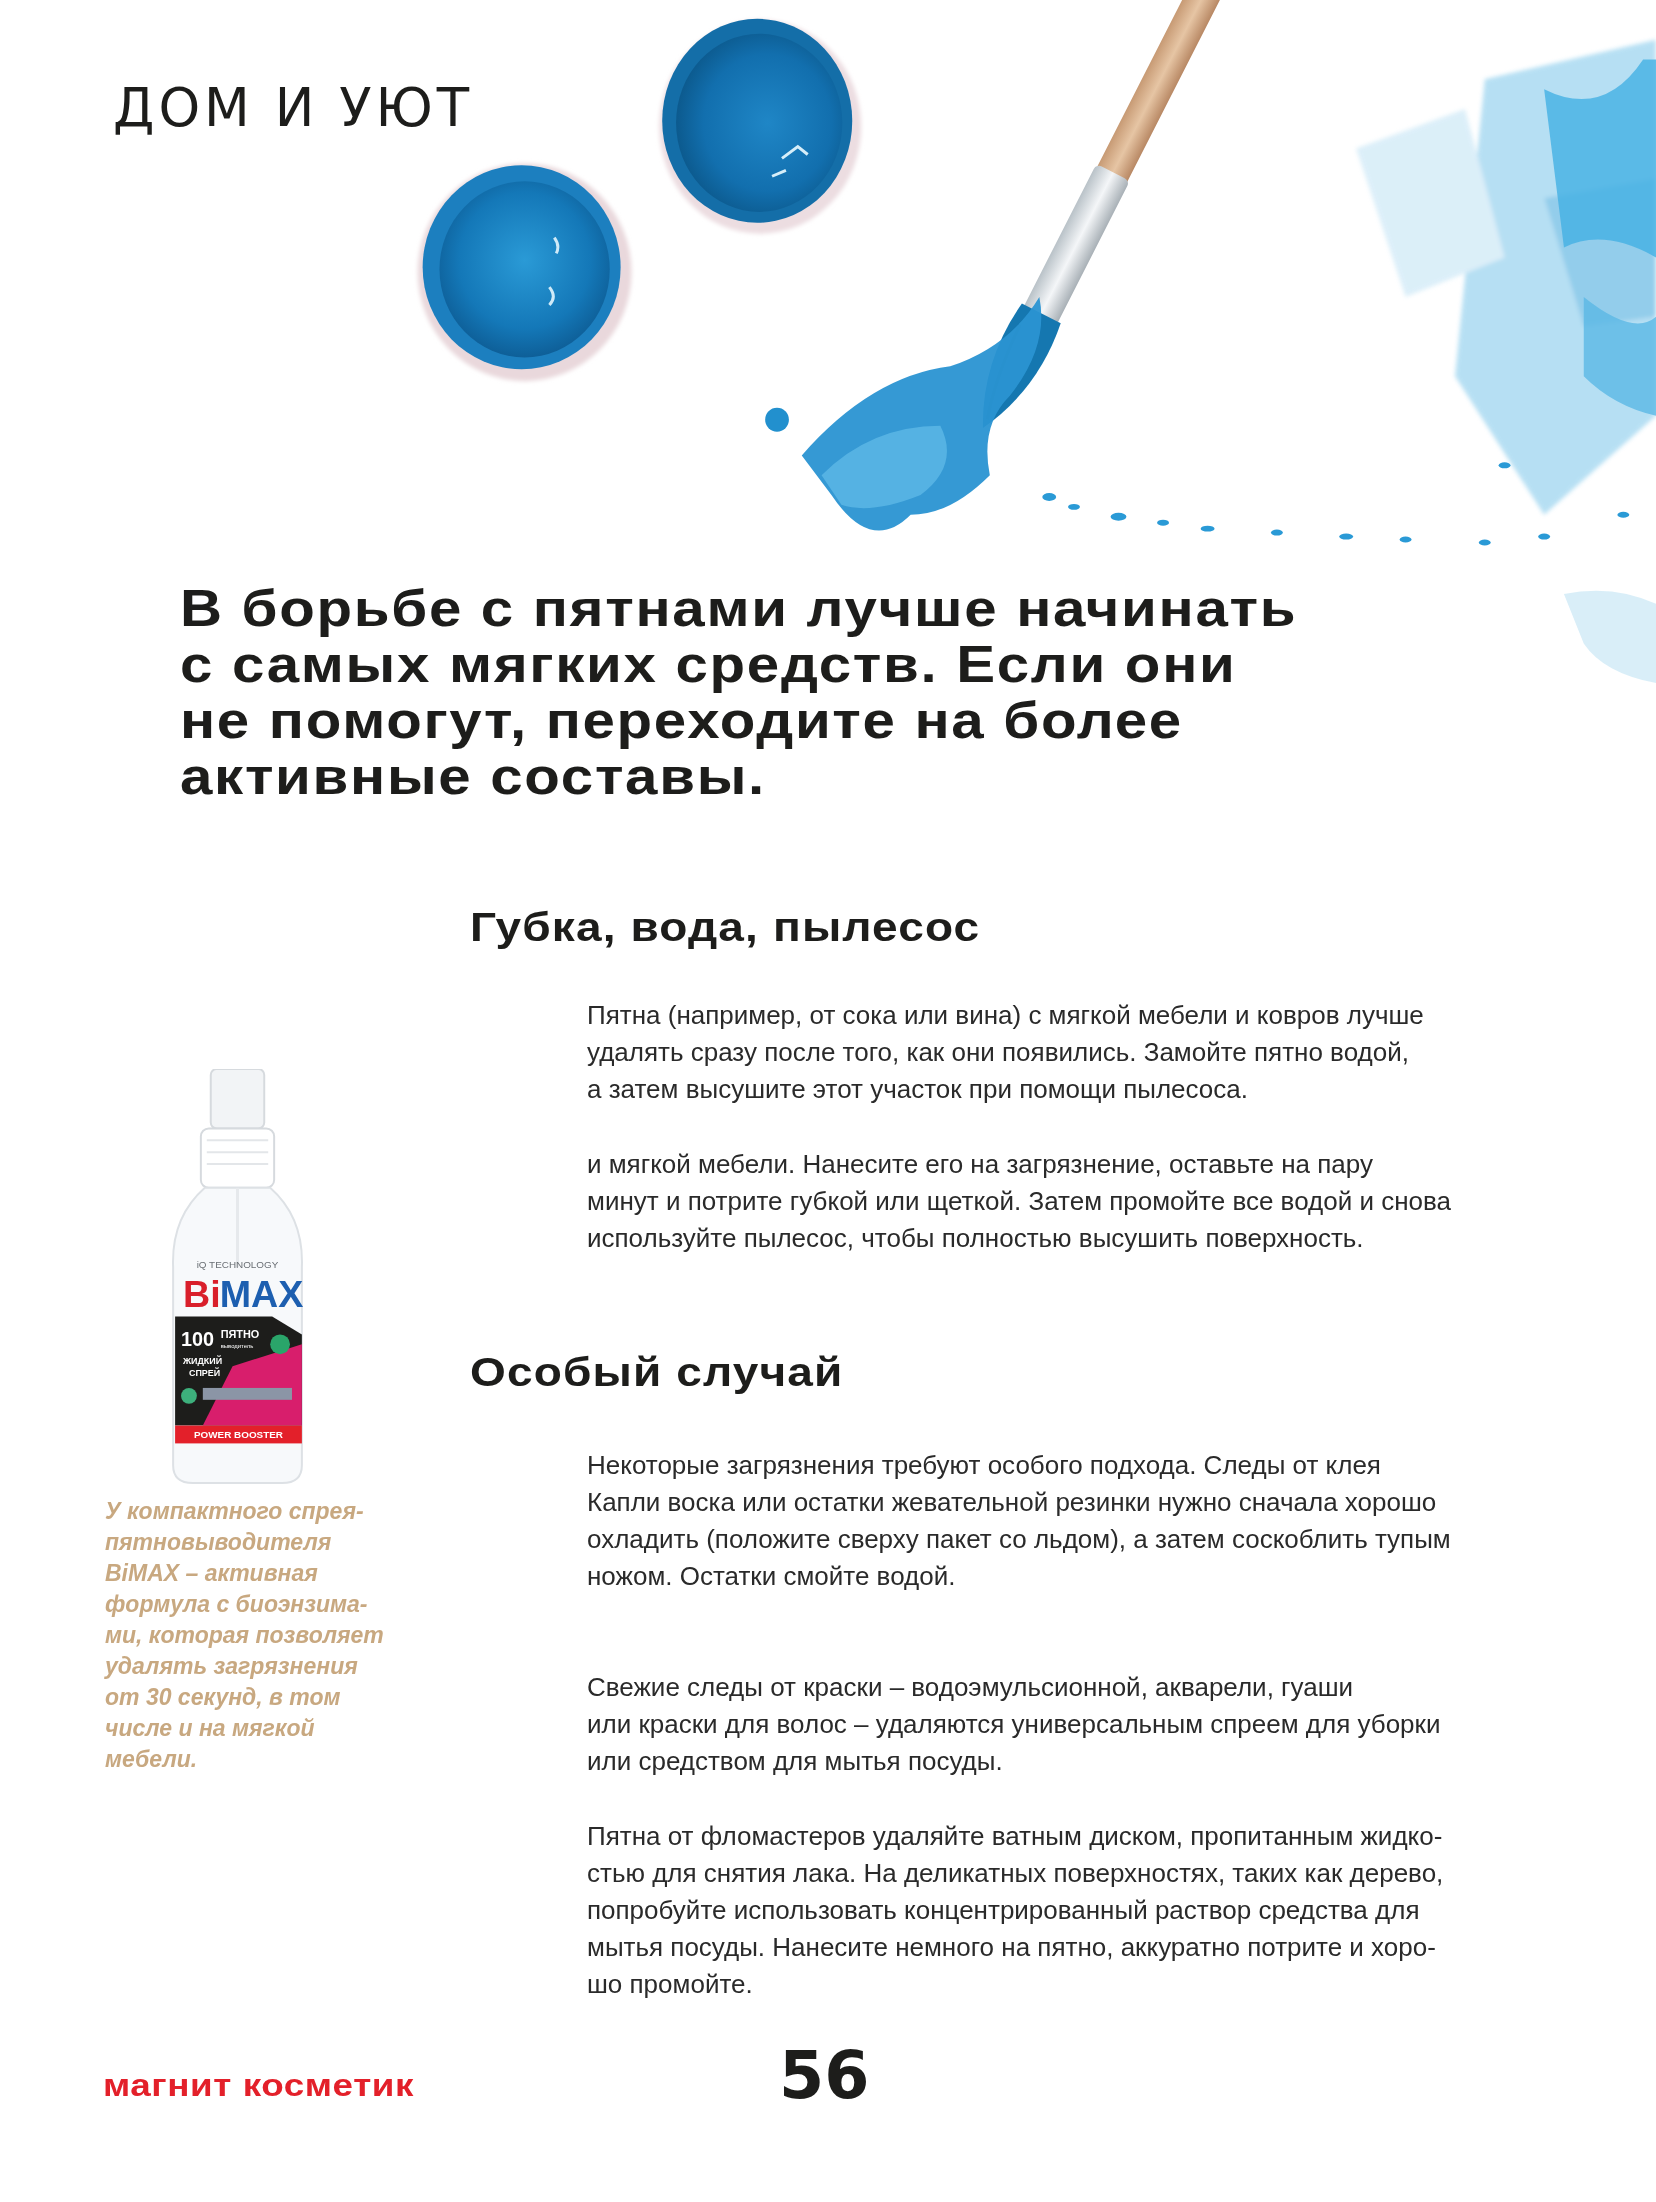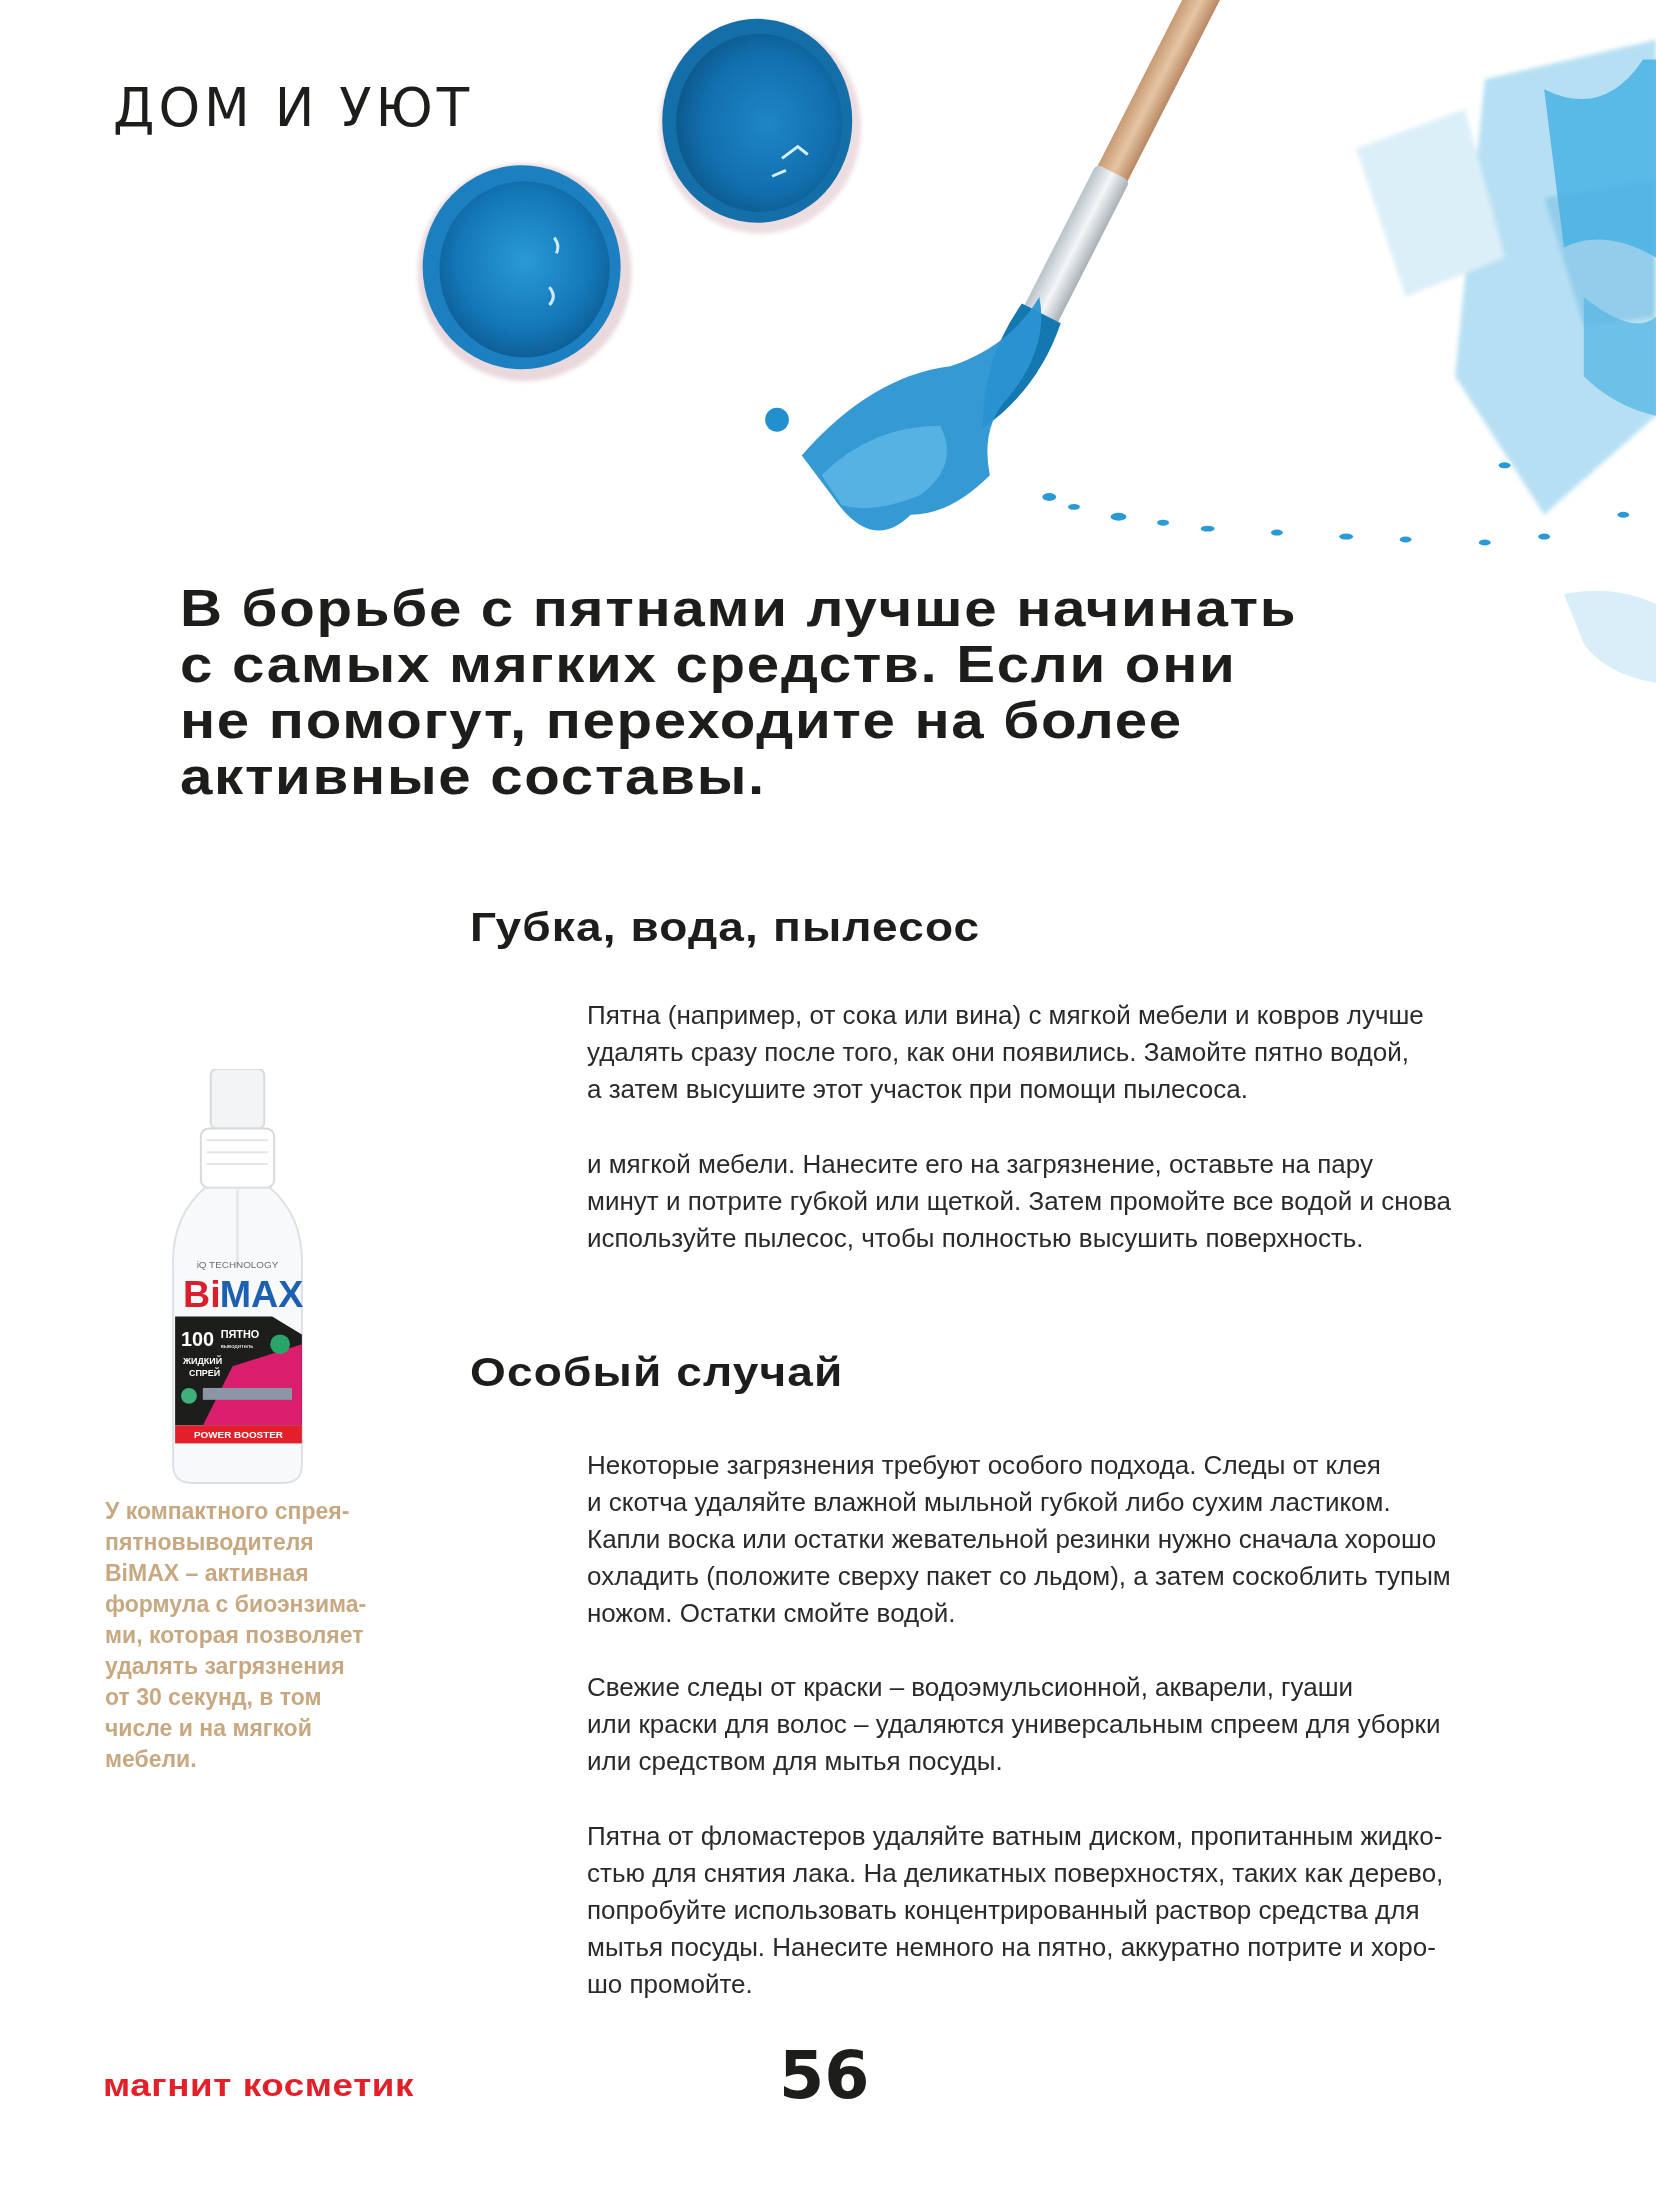--- a/index.html
+++ b/index.html
@@ -13,21 +13,21 @@
   .lead { position: absolute; left: 180px; top: 580px; width: 1287px; font-family: "Liberation Sans", sans-serif; font-weight: 700; font-size: 52px; line-height: 56px; letter-spacing: 1.5px; color: #1d1d1b; margin: 0; transform: scaleX(1.12); transform-origin: left top; }
   .lead span { display: block; white-space: nowrap; }
 
   .h2 { position: absolute; left: 470px; font-family: "Liberation Sans", sans-serif; font-weight: 700; font-size: 40px; letter-spacing: 1px; color: #1d1d1b; margin: 0; line-height: 1; transform: scaleX(1.15); transform-origin: left top; }
   .h2.one { top: 907px; }
   .h2.two { top: 1352px; }
 
   .para { position: absolute; left: 575px; width: 1000px; font-family: "Liberation Sans", sans-serif; font-size: 26px; line-height: 37px; color: #2a2a2a; margin: 12px; }
   .para span { display: block; white-space: nowrap; }
 
-  .caption { position: absolute; left: 105px; top: 1496px; width: 297px; font-family: "Liberation Sans", sans-serif; font-weight: 700; font-size: 23px; line-height: 31px; color: #c8a880; margin: 0; }
+  .caption { position: absolute; left: 105px; top: 1496px; width: 297px; font-family: "Liberation Sans", sans-serif; font-weight: 700; font-size: 23px; line-height: 31px; color: #c8a880; margin: 0; font-style: italic; }
   .caption span { display: block; white-space: nowrap; }
 
   .product { position: absolute; left: 163px; top: 1069px; width: 149px; height: 416px; }
 
   .footer-brand { position: absolute; left: 103px; top: 2067px; font-family: "Liberation Sans", sans-serif; font-weight: 700; font-size: 32px; color: #e3202a; letter-spacing: 0.5px; margin: 0; transform: scaleX(1.15); transform-origin: left top; }
   .page-number { position: absolute; left: 771px; top: 2035px; font-family: "DejaVu Sans", sans-serif; font-size: 65px; font-weight: 700; color: #1d1d1b; margin: 8px; line-height: 1; }
 </style>
 </head>
 <body>
 
@@ -132,21 +132,20 @@
 <p class="para" style="top:1134px">
   <span>и мягкой мебели. Нанесите его на загрязнение, оставьте на пару</span>
   <span>минут и потрите губкой или щеткой. Затем промойте все водой и снова</span>
   <span>используйте пылесос, чтобы полностью высушить поверхность.</span>
 </p>
 
 <h2 class="h2 two">Особый случай</h2>
 
 <p class="para" style="top:1435px">
   <span>Некоторые загрязнения требуют особого подхода. Следы от клея</span>
-  <span>и скотча удаляйте влажной мыльной губкой либо сухим ластиком.</span>
   <span>Капли воска или остатки жевательной резинки нужно сначала хорошо</span>
   <span>охладить (положите сверху пакет со льдом), а затем соскоблить тупым</span>
   <span>ножом. Остатки смойте водой.</span>
 </p>
 
 <p class="para" style="top:1657px">
   <span>Свежие следы от краски – водоэмульсионной, акварели, гуаши</span>
   <span>или краски для волос – удаляются универсальным спреем для уборки</span>
   <span>или средством для мытья посуды.</span>
 </p>

